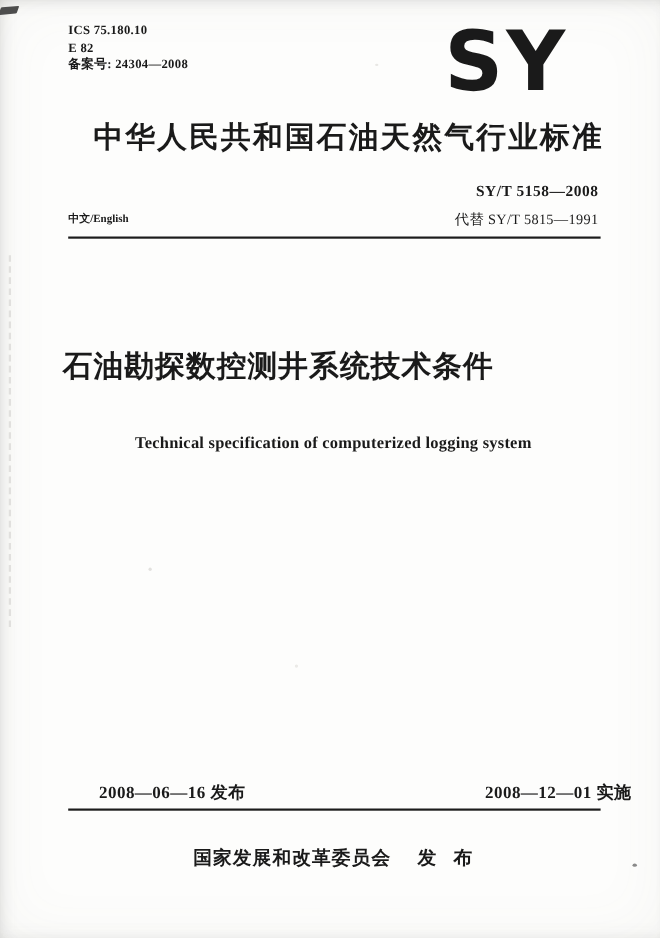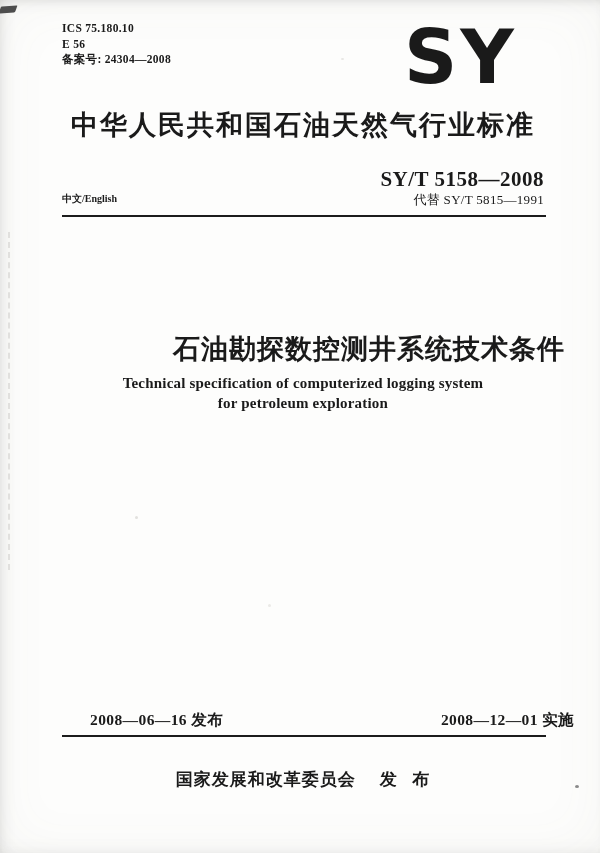--- a/index.html
+++ b/index.html
@@ -45,51 +45,51 @@
   }
   .logo{
     position:absolute;left:404px;top:16px;
     font-family:"DejaVu Sans","Liberation Sans",sans-serif;
     font-weight:bold;font-size:74px;line-height:80px;
     letter-spacing:3px;
     transform:scaleY(1.02);
   }
   .std-heading{
     position:absolute;left:57px;top:106px;width:492px;margin:0;
-    text-align:center;
+    text-align:right;
     font-size:27px;font-weight:bold;letter-spacing:2px;
     line-height:38px;white-space:nowrap;
   }
   .std-no{
     position:absolute;right:56px;top:167px;
     font-family:"Liberation Serif",serif;
-    font-weight:bold;font-size:21px;letter-spacing:0.5px;
+    font-weight:bold;font-size:14px;letter-spacing:0.5px;
   }
   .replaces{
     position:absolute;right:56px;top:191px;
     font-family:"Liberation Serif",serif;
     font-size:13px;letter-spacing:0.3px;
   }
   .language{
     position:absolute;left:62px;top:192px;
     font-family:"Liberation Serif",serif;
     font-weight:bold;font-size:10px;
   }
   .rule{position:absolute;left:62px;width:484px;height:2px;background:#1c1c1c;}
   .rule.r1{top:215px;}
   .rule.r2{top:735px;}
   
   .title-cn{
-    position:absolute;left:57px;top:313px;width:492px;margin:16px;
-    text-align:right;
+    position:absolute;left:57px;top:313px;width:492px;margin:0;
+    text-align:left;
     font-size:27px;font-weight:bold;letter-spacing:1px;
     line-height:40px;white-space:nowrap;
   }
   .title-en{
-    position:absolute;left:57px;top:374px;width:492px;
+    position:absolute;left:57px;top:394px;width:492px;
     text-align:center;
     font-family:"Liberation Serif",serif;
     font-weight:bold;font-size:15px;line-height:19.5px;
     letter-spacing:0.2px;
   }
   
   .date-row{
     position:absolute;left:62px;top:710px;width:484px;
     display:flex;justify-content:space-between;
     font-family:"Liberation Serif",serif;
@@ -109,37 +109,36 @@
 
   <div class="corner-mark"></div>
   <div class="edge-dashes"></div>
   <div class="speck s1"></div>
   <div class="speck s2"></div>
   <div class="speck s3"></div>
   <div class="speck s4"></div>
 
   <div class="meta-block">
     <div>ICS 75.180.10</div>
-    <div>E 56</div>
+    <div>E 82</div>
     <div>备案号: 24304—2008</div>
   </div>
 
   <div class="logo">SY</div>
 
   <h1 class="std-heading">中华人民共和国石油天然气行业标准</h1>
 
   <div class="std-no">SY/T 5158—2008</div>
   <div class="replaces">代替 SY/T 5815—1991</div>
   <div class="language">中文/English</div>
   <div class="rule r1"></div>
 
   <h2 class="title-cn">石油勘探数控测井系统技术条件</h2>
   <div class="title-en">
     <div>Technical specification of computerized logging system</div>
-    <div>for petroleum exploration</div>
   </div>
 
   <div class="date-row">
     <span>2008—06—16 发布</span>
     <span>2008—12—01 实施</span>
   </div>
   <div class="rule r2"></div>
 
   <div class="publisher-row">
     <span>国家发展和改革委员会</span><span class="publish">发 布</span>

